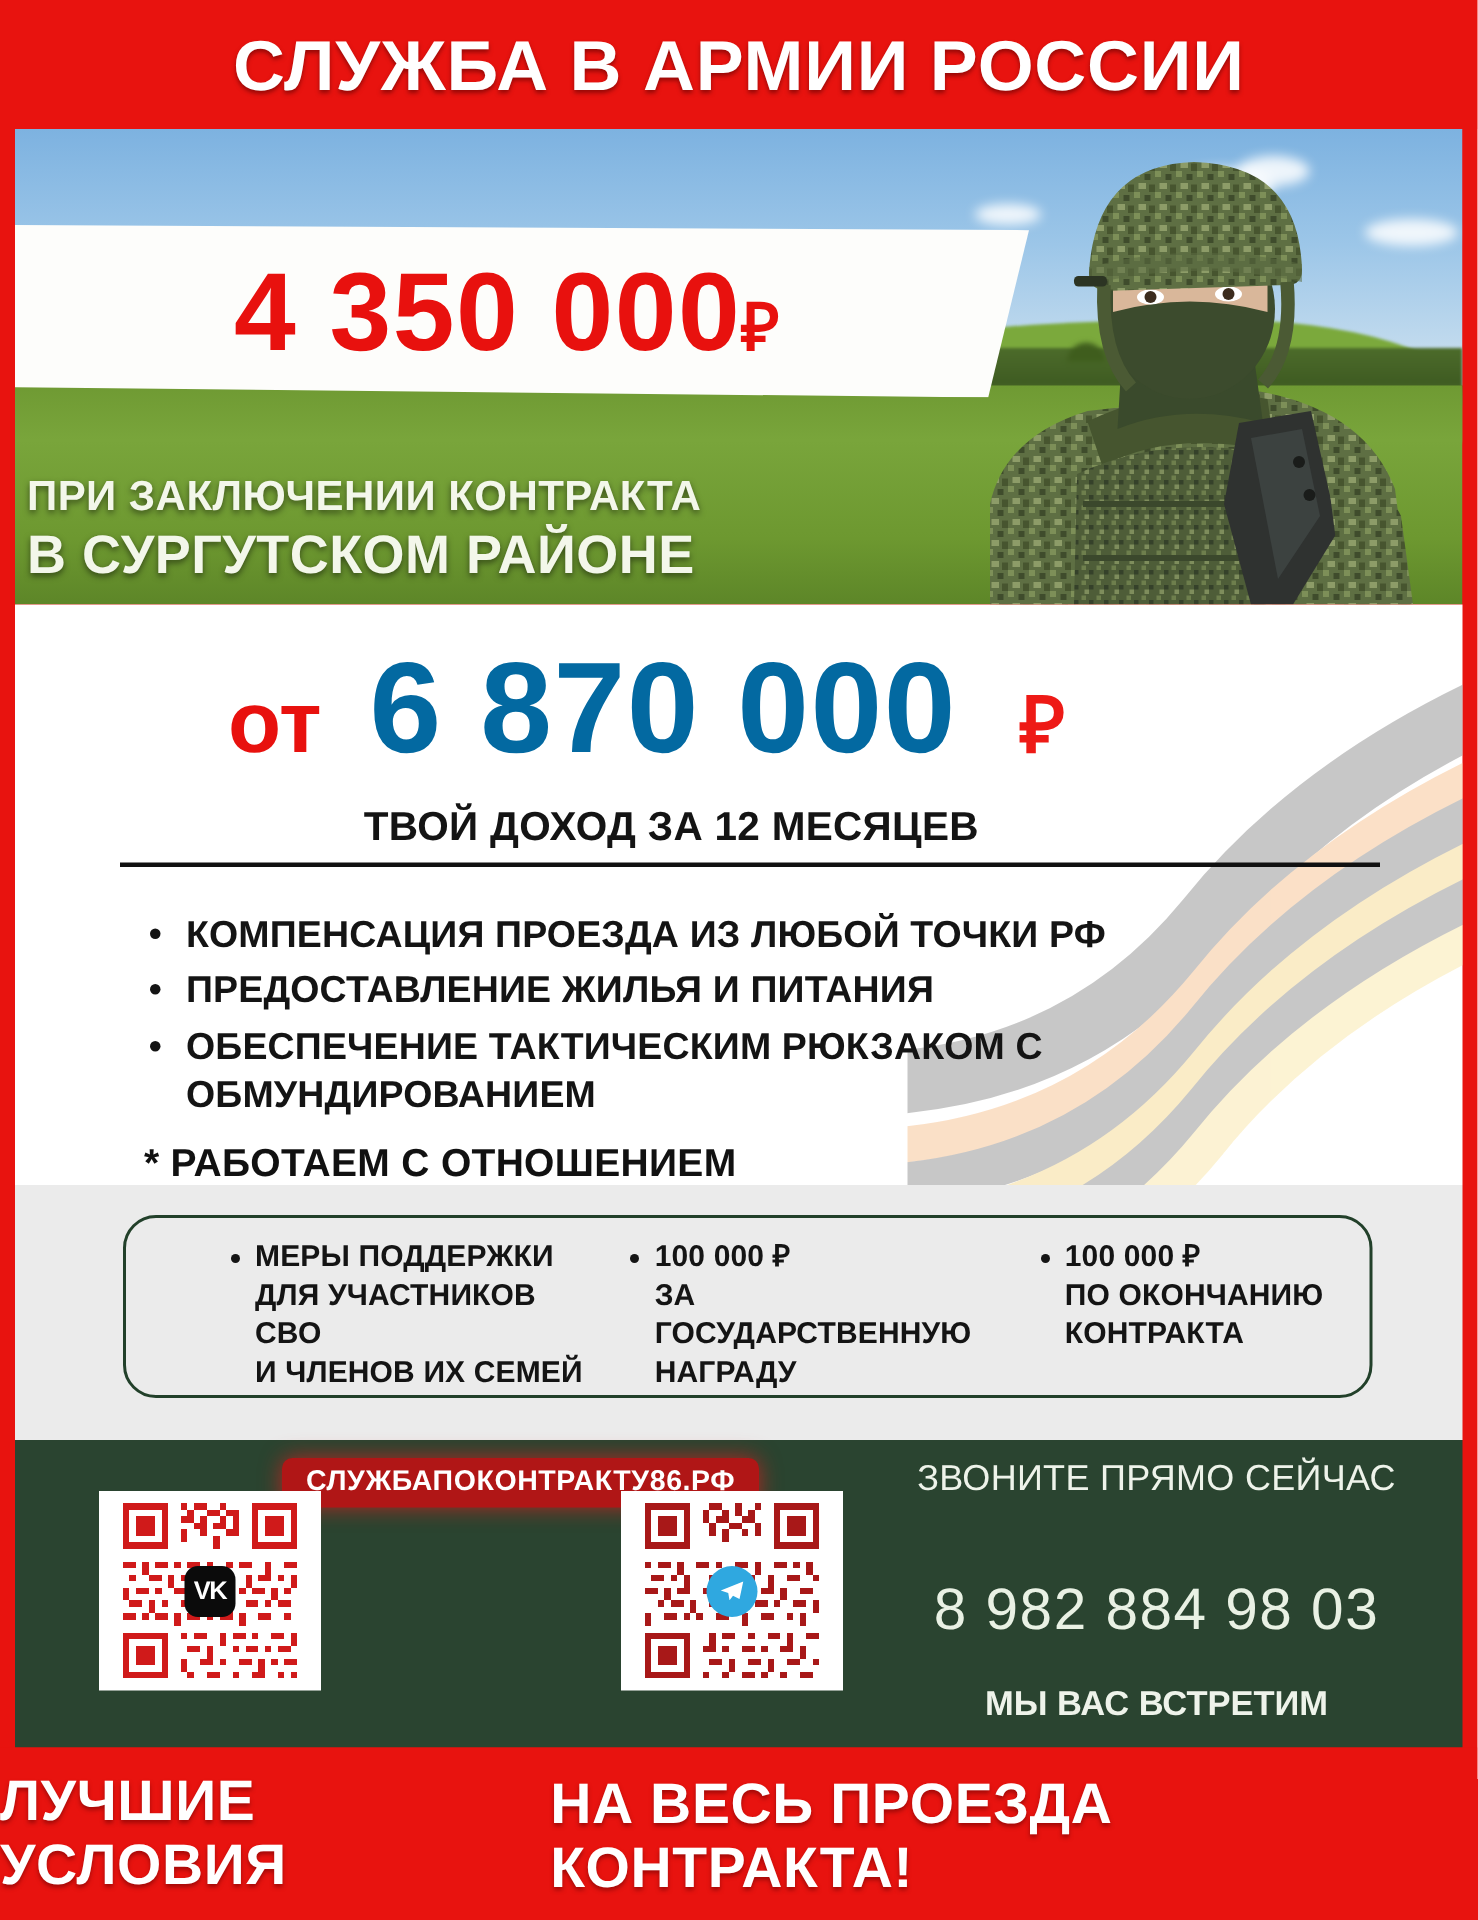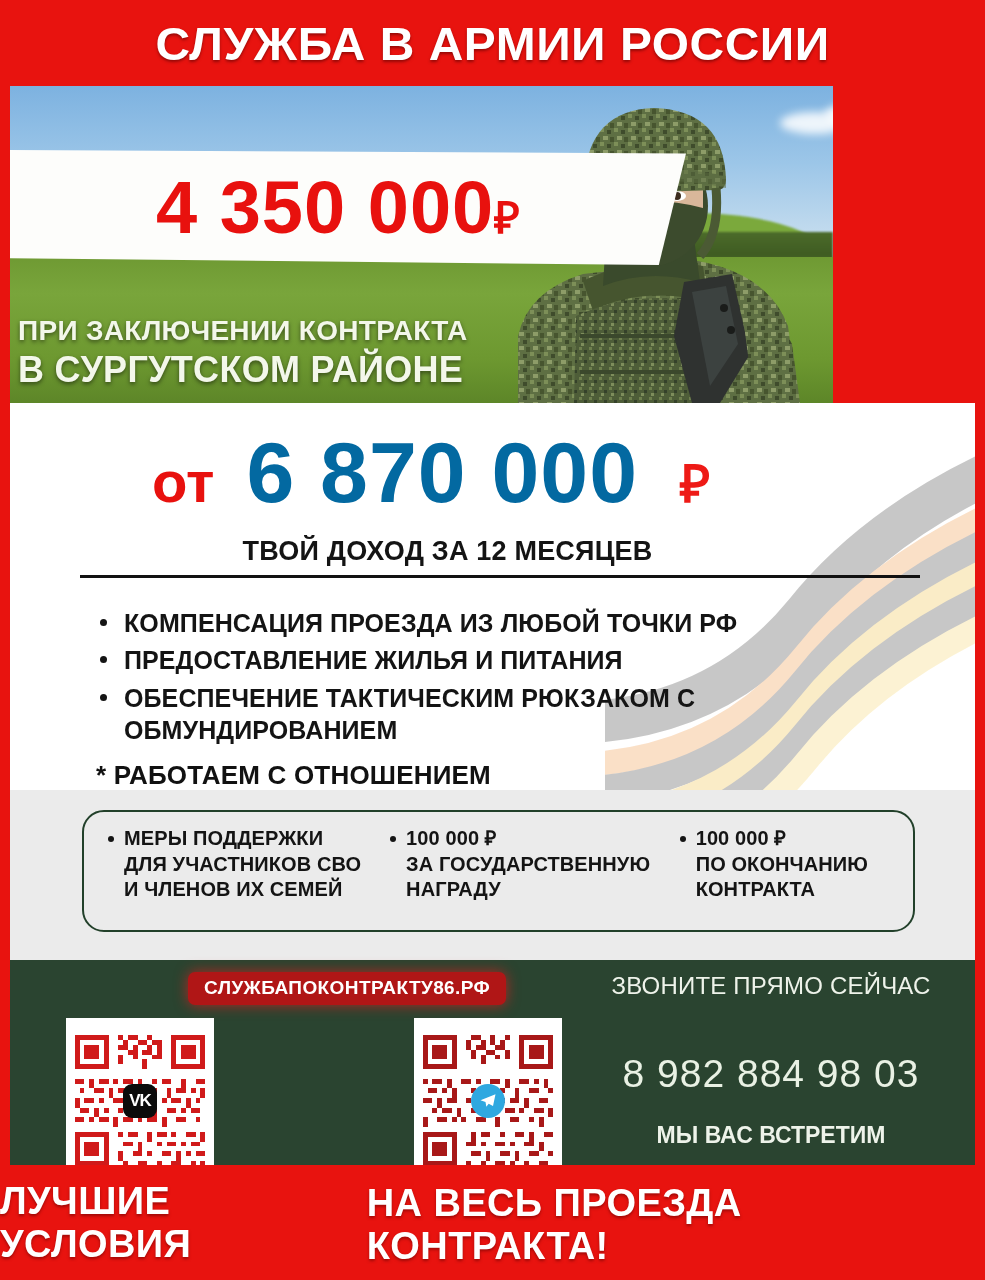--- a/index.html
+++ b/index.html
@@ -37,21 +37,21 @@
     letter-spacing: 0.5px;
     white-space: nowrap;
     text-shadow: 0 2px 3px rgba(80,0,0,0.55);
     transform: scaleX(1.02);
   }
 
   
   .photo-band {
     position: absolute;
     left: 10px; top: 86px;
-    width: 823px;
+    width: 965px;
     height: 317px;
     overflow: hidden;
   }
   .sky {
     position: absolute;
     left: 0; top: 0; width: 100%; height: 54%;
     background: linear-gradient(#7db2e0 0%, #9cc6e8 45%, #cfe2f0 100%);
   }
   .cloud {
     position: absolute;
@@ -264,21 +264,21 @@
     border-radius: 22px;
     display: flex;
     box-sizing: border-box;
     padding: 14px 0 0 0;
   }
   .benefit-col {
     flex: 1;
     padding-left: 22px;
     box-sizing: border-box;
   }
-  .benefit-col.c-1 { flex: 1.05; padding-left: 22px; }
+  .benefit-col.c-1 { flex: 1.05; padding-left: 22px; margin-left: 46px; }
   .benefit-col.c-2 { flex: 1.08; }
   .benefit-col.c-3 { flex: 0.95; }
   .benefit-head {
     position: relative;
     color: #141414;
     font-size: 20px;
     font-weight: bold;
     padding-left: 18px;
     line-height: 1.28;
     letter-spacing: 0.1px;
@@ -315,22 +315,22 @@
     color: #ffffff;
     font-size: 19px;
     font-weight: bold;
     letter-spacing: 0.4px;
     padding: 5px 16px 6px;
     border-radius: 7px;
     box-shadow: 0 0 14px rgba(224,30,30,0.75);
   }
   .qr {
     position: absolute;
-    top: 58px;
-    width: 148px; height: 165px;
+    top: 34px;
+    width: 148px; height: 133px;
     background: #ffffff;
     padding: 4px;
     box-sizing: border-box;
   }
   .qr-1 { left: 56px; }
   .qr-2 { left: 404px; }
   .qr-canvas { position: relative; width: 100%; height: 100%; }
   .qr-badge {
     position: absolute;
     left: 50%; top: 50%;

